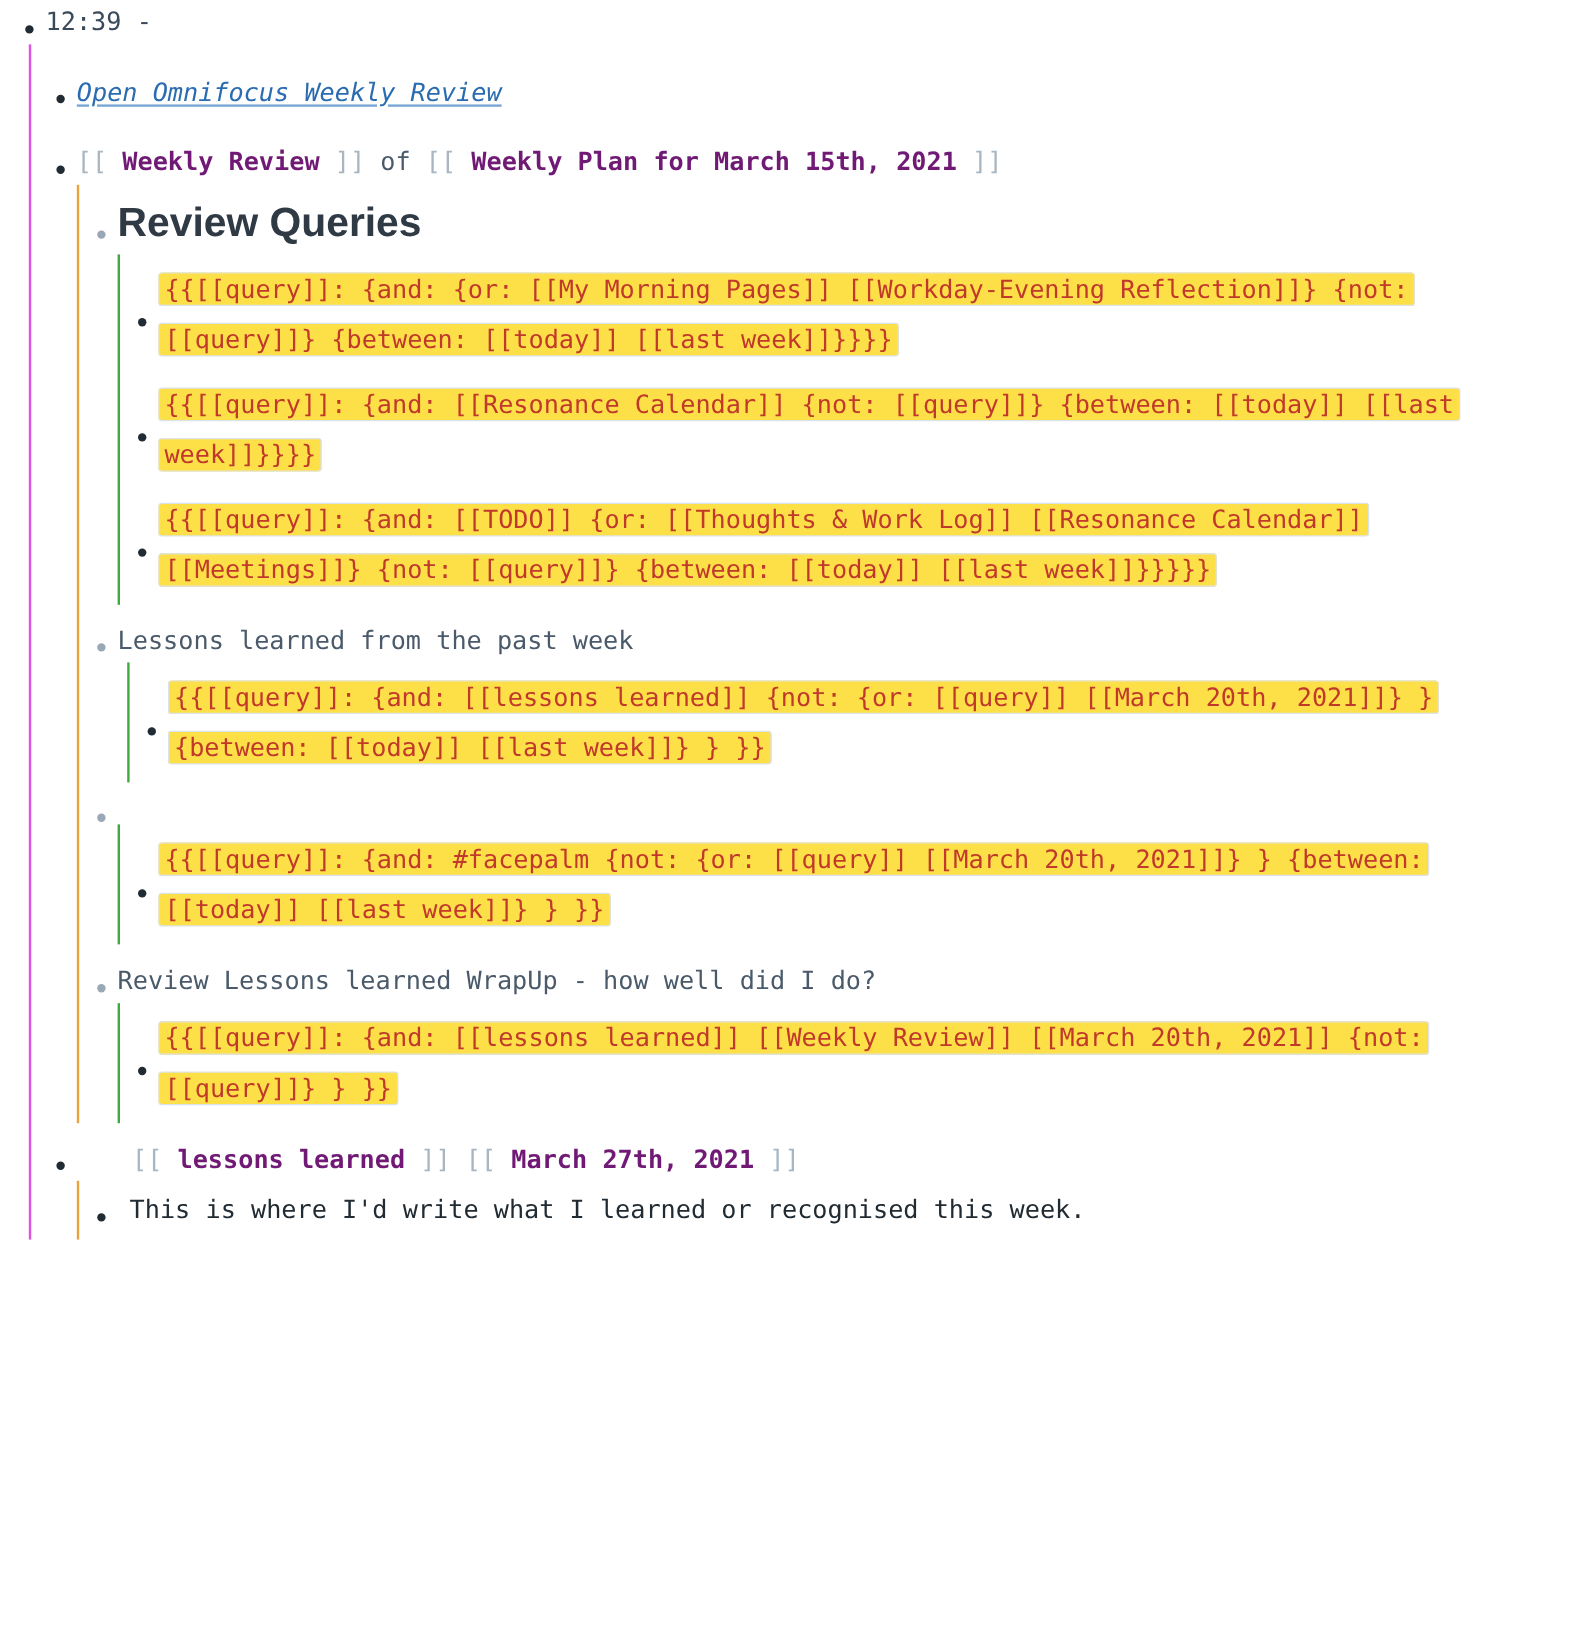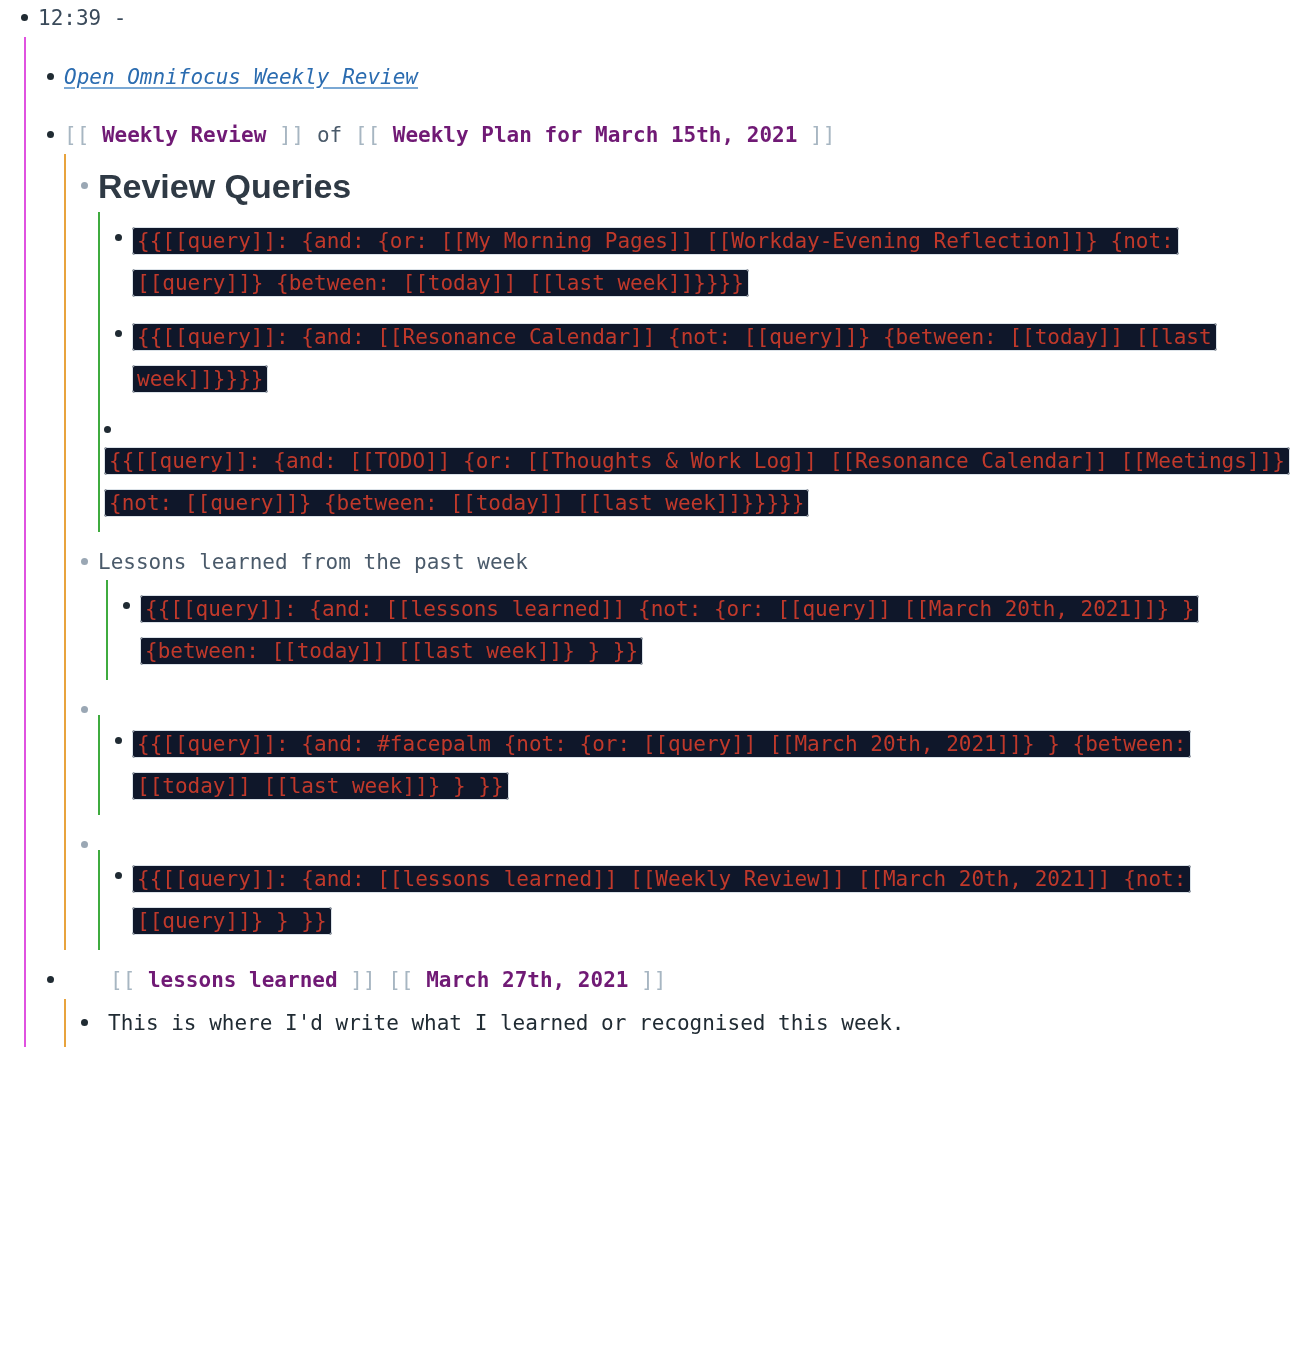--- a/index.html
+++ b/index.html
@@ -13,21 +13,21 @@
       padding: 0 20px 60px 10px;
       font-size: 21px;
       line-height: 1.55;
       color: #202b33;
     }
     .mono {
       font-family: "SF Mono", ui-monospace, Menlo, Consolas, monospace;
     }
     .block {
       display: flex;
-      align-items: flex-start;
+      align-items: center;
       padding-top: 2px;
       padding-bottom: 2px;
     }
     .bullet-wrap {
       flex: 0 0 28px;
       display: flex;
       justify-content: center;
       padding-top: 12px;
     }
     .bullet-solid {
@@ -86,21 +86,21 @@
     .body-plain {
       color: #202b33;
     }
     .query-code {
       font-family: "SF Mono", ui-monospace, Menlo, Consolas, monospace;
       color: #c0392b;
       line-height: 2.0;
       word-break: break-word;
     }
     .query-code .box {
-      background: #0f172a;
+      background: #fde047;
       border: 1px solid #dbe2e8;
       border-radius: 3px;
       padding: 1px 4px;
       -webkit-box-decoration-break: clone;
       box-decoration-break: clone;
     }
     .heading-bullet {
       padding-top: 20px;
     }
     .bullet-mid { padding-top: 14px; }
@@ -152,21 +152,21 @@
             <div class="bullet-solid"></div>
           </div>
         <div class="content query-code"><span class="box">{{[[query]]: {and: {or: [[My Morning Pages]] [[Workday-Evening Reflection]]} {not: [[query]]} {between: [[today]] [[last week]]}}}}</span></div>
       </div>
       <div class="block" style="padding-top:10px;">
         <div class="bullet-wrap bullet-mid">
             <div class="bullet-solid"></div>
           </div>
         <div class="content query-code"><span class="box">{{[[query]]: {and: [[Resonance Calendar]] {not: [[query]]} {between: [[today]] [[last week]]}}}}</span></div>
       </div>
-      <div class="block" style="padding-top:10px;flex-direction:column;">
+      <div class="block" style="padding-top:10px;">
         <div class="bullet-wrap bullet-mid">
             <div class="bullet-solid"></div>
           </div>
         <div class="content query-code"><span class="box">{{[[query]]: {and: [[TODO]] {or: [[Thoughts &amp; Work Log]] [[Resonance Calendar]] [[Meetings]]} {not: [[query]]} {between: [[today]] [[last week]]}}}}}</span></div>
       </div>
     </div>
 
     <div class="block" style="padding-top:14px;">
       <div class="bullet-wrap">
           <div class="bullet-open"></div>
@@ -195,20 +195,21 @@
             <div class="bullet-solid"></div>
           </div>
         <div class="content query-code"><span class="box">{{[[query]]: {and: #facepalm {not: {or: [[query]] [[March 20th, 2021]]} } {between: [[today]] [[last week]]} } }}</span></div>
       </div>
     </div>
 
     <div class="block" style="padding-top:14px;">
       <div class="bullet-wrap">
           <div class="bullet-open"></div>
         </div>
+      <div class="content mono body-text">Review Lessons learned WrapUp - how well did I do?</div>
     </div>
 
     <div class="children rail-green" style="margin-left:28px; padding-left:4px; padding-top:6px; padding-bottom:6px;">
       <div class="block">
         <div class="bullet-wrap bullet-mid">
             <div class="bullet-solid"></div>
           </div>
         <div class="content query-code"><span class="box">{{[[query]]: {and: [[lessons learned]] [[Weekly Review]] [[March 20th, 2021]] {not:[[query]]} } }}</span></div>
       </div>
     </div>

